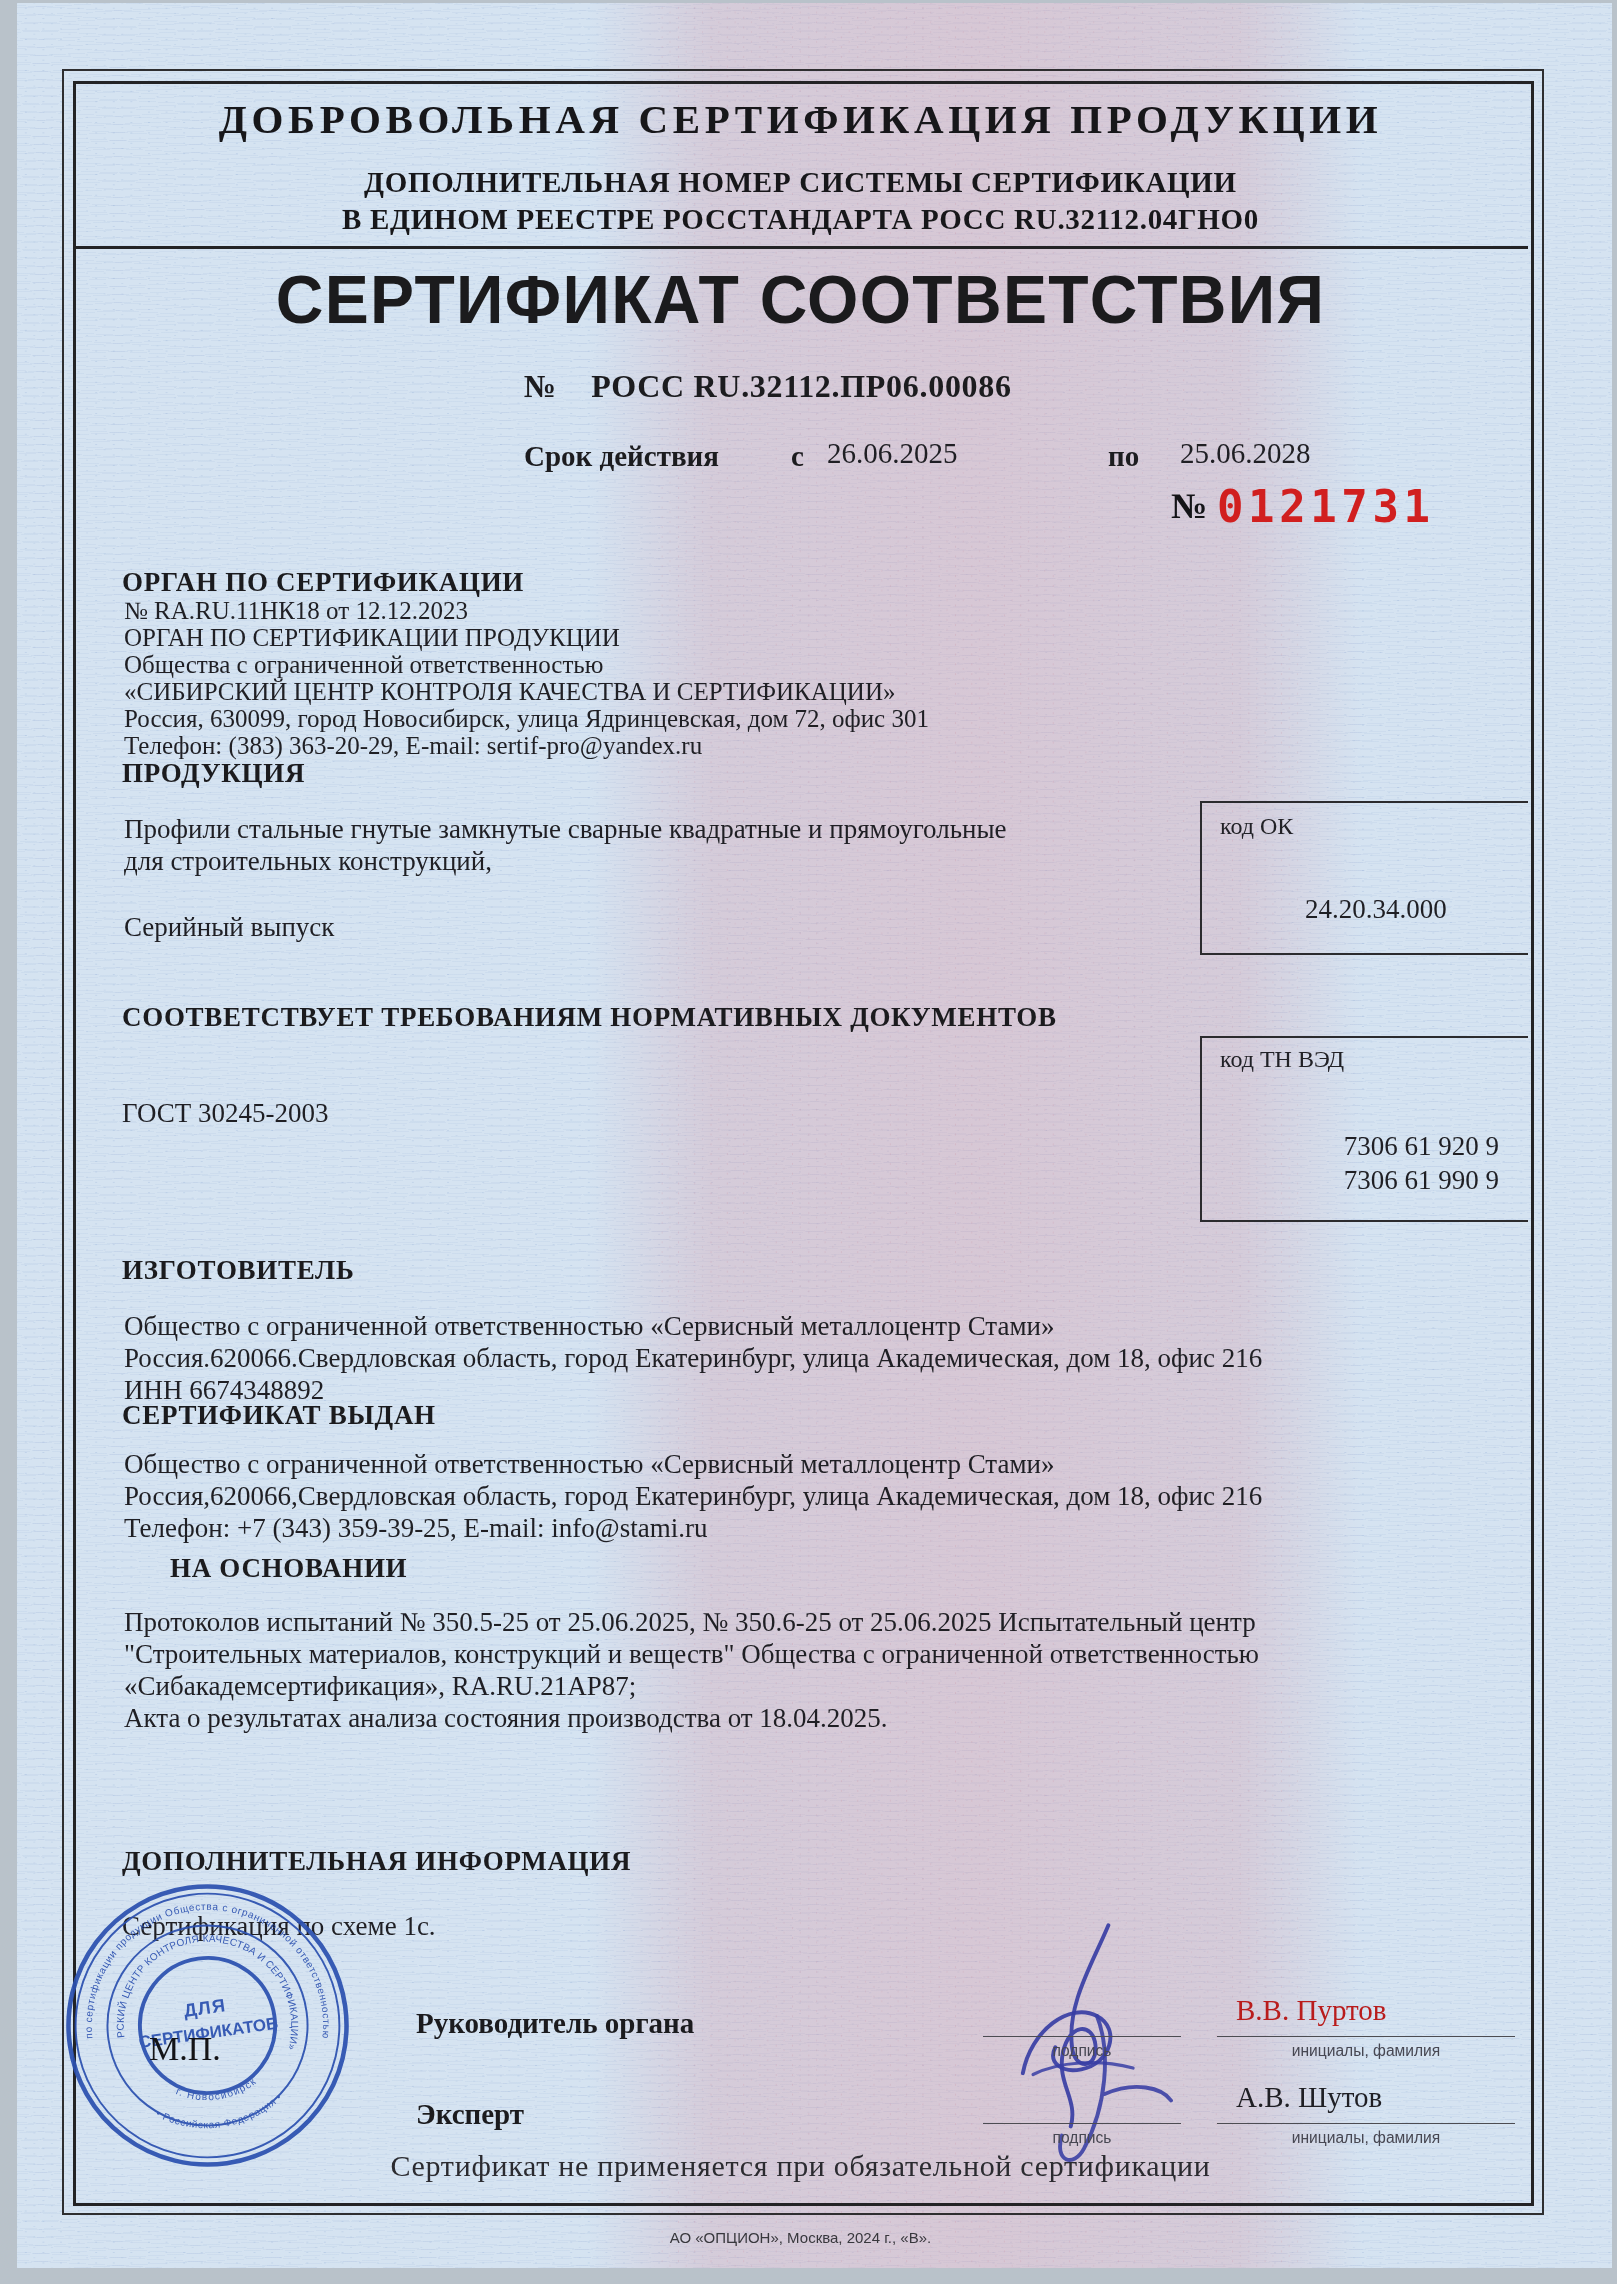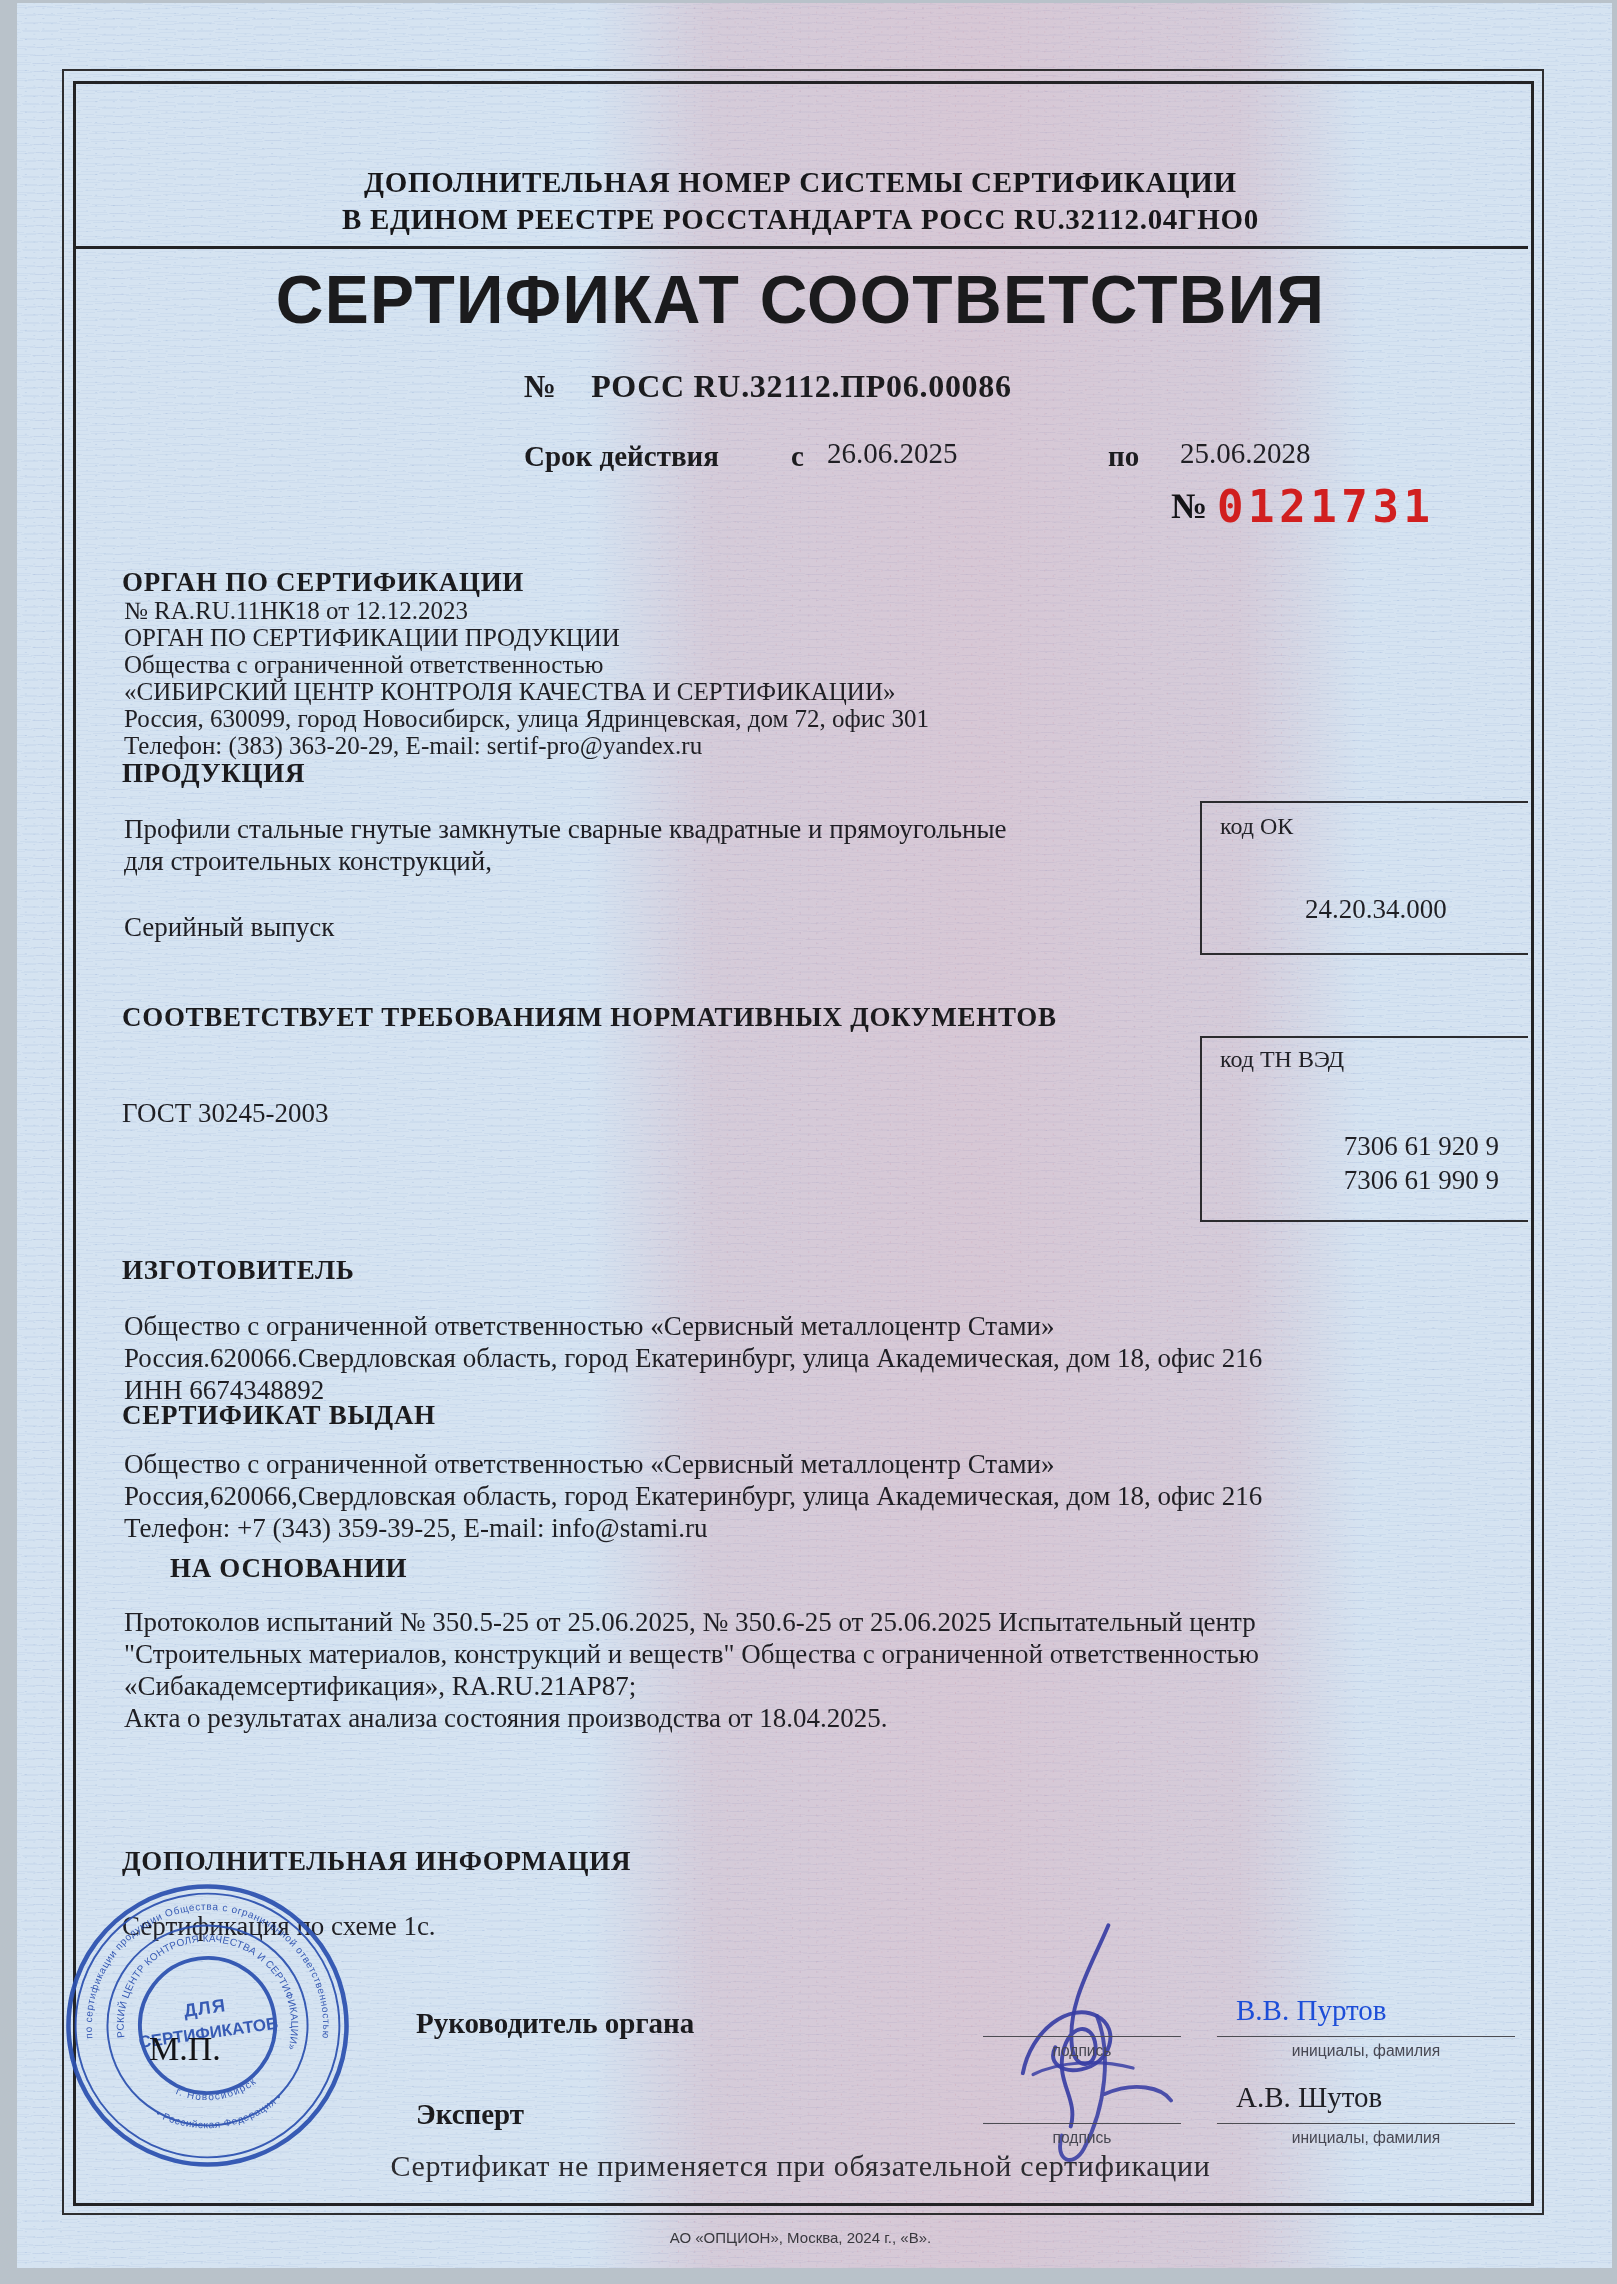--- a/index.html
+++ b/index.html
@@ -52,20 +52,21 @@
 <div class="page">
   <div class="paper">
     <div class="pinkband"></div>
     <div class="pinkdots"></div>
   </div>
 
   <div class="frame-outer"></div>
   <div class="frame-inner"></div>
   <div class="hdr-sep"></div>
 
+  <div class="hdrzone ser h1 abs" style="top:95px;">ДОБРОВОЛЬНАЯ СЕРТИФИКАЦИЯ ПРОДУКЦИИ</div>
   <div class="hdrzone ser h2 abs" style="top:166px;">ДОПОЛНИТЕЛЬНАЯ НОМЕР СИСТЕМЫ СЕРТИФИКАЦИИ</div>
   <div class="hdrzone ser h2 abs" style="top:203px;">В ЕДИНОМ РЕЕСТРЕ РОССТАНДАРТА  РОСС RU.32112.04ГНО0</div>
 
   <div class="hdrzone sans title abs" style="top:261px;">СЕРТИФИКАТ СООТВЕТСТВИЯ</div>
 
   <div class="abs ser" style="left:524px;top:368px;font-weight:bold;font-size:32px;color:#1c1c1f;">
     <span>№</span>
     <span style="margin-left:27px;letter-spacing:0.7px;">РОСС  RU.32112.ПР06.00086</span>
   </div>
 
@@ -179,21 +180,21 @@
   <div class="abs" style="left:1007px;top:1990px;width:215px;height:195px;">
     <svg width="215" height="195" viewBox="0 0 330 300">
       <path d="M24 128 C36 62 96 18 138 40 C176 60 158 114 114 122 C84 128 62 112 74 88" fill="none" stroke="rgba(56,62,164,0.92)" stroke-width="6" stroke-linecap="round"></path>
       <path d="M138 40 C160 96 152 180 118 244 C102 274 72 264 84 224 M150 160 C196 140 238 150 252 170" fill="none" stroke="rgba(56,62,164,0.88)" stroke-width="6" stroke-linecap="round"></path>
     </svg>
   </div>
 
   <div class="abs ser" style="left:416px;top:2007px;font-weight:bold;font-size:29px;color:#1b1b1e;">Руководитель органа</div>
   <div class="abs rule" style="left:983px;top:2036px;width:198px;"></div>
   <div class="abs sans cap" style="left:983px;top:2042px;width:198px;text-align:center;">подпись</div>
-  <div class="abs ser" style="left:1236px;top:1994px;font-size:29px;color:#1d4ed8;">В.В. Пуртов</div>
+  <div class="abs ser" style="left:1236px;top:1994px;font-size:29px;color:#b91c1c;">В.В. Пуртов</div>
   <div class="abs rule" style="left:1217px;top:2036px;width:298px;"></div>
   <div class="abs sans cap" style="left:1217px;top:2042px;width:298px;text-align:center;">инициалы, фамилия</div>
 
   <div class="abs ser" style="left:416px;top:2098px;font-weight:bold;font-size:29px;color:#1b1b1e;">Эксперт</div>
   <div class="abs rule" style="left:983px;top:2123px;width:198px;"></div>
   <div class="abs sans cap" style="left:983px;top:2129px;width:198px;text-align:center;">подпись</div>
   <div class="abs ser" style="left:1236px;top:2081px;font-size:29px;color:#1f1f24;">А.В. Шутов</div>
   <div class="abs rule" style="left:1217px;top:2123px;width:298px;"></div>
   <div class="abs sans cap" style="left:1217px;top:2129px;width:298px;text-align:center;">инициалы, фамилия</div>
 

